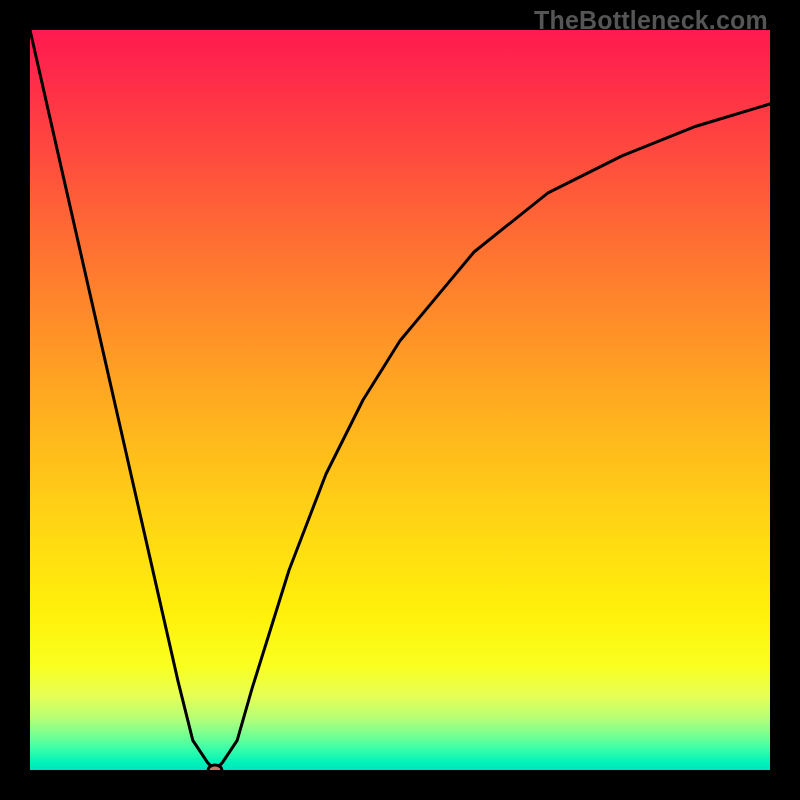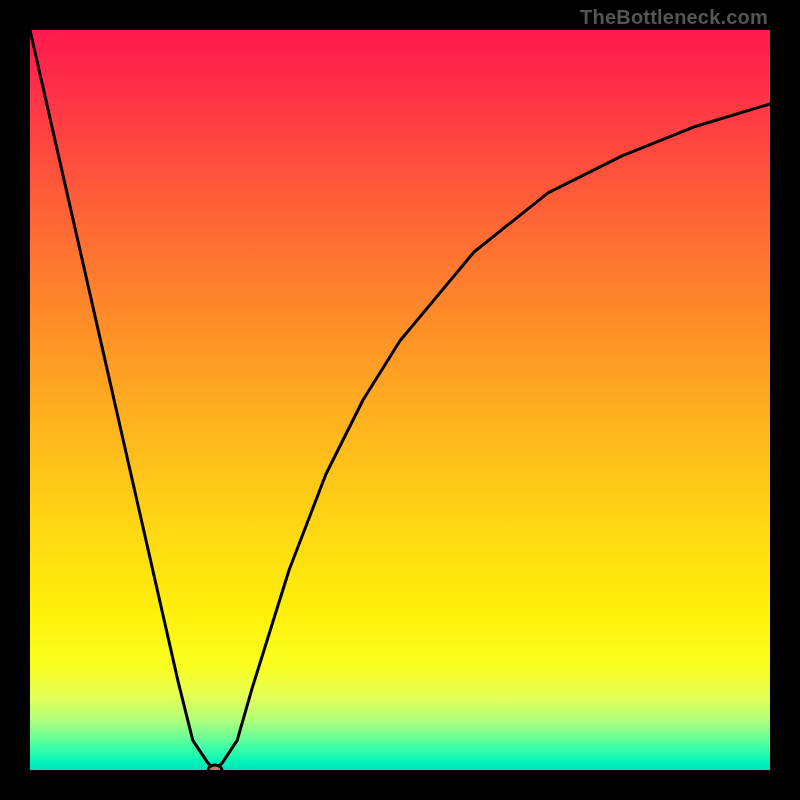--- a/index.html
+++ b/index.html
@@ -63,21 +63,21 @@
   }
   .marker {
     fill: #c07a6a;
     stroke: none;
   }
   .watermark {
     position: absolute;
     top: 6px;
     right: 32px;
     color: #555;
-    font-size: 20px;
+    font-size: 25px;
     font-weight: 600;
     letter-spacing: 0.2px;
   }
 </style>
 </head>
 <body>
 
 <div class="watermark">TheBottleneck.com</div>
 
 <div class="frame">

